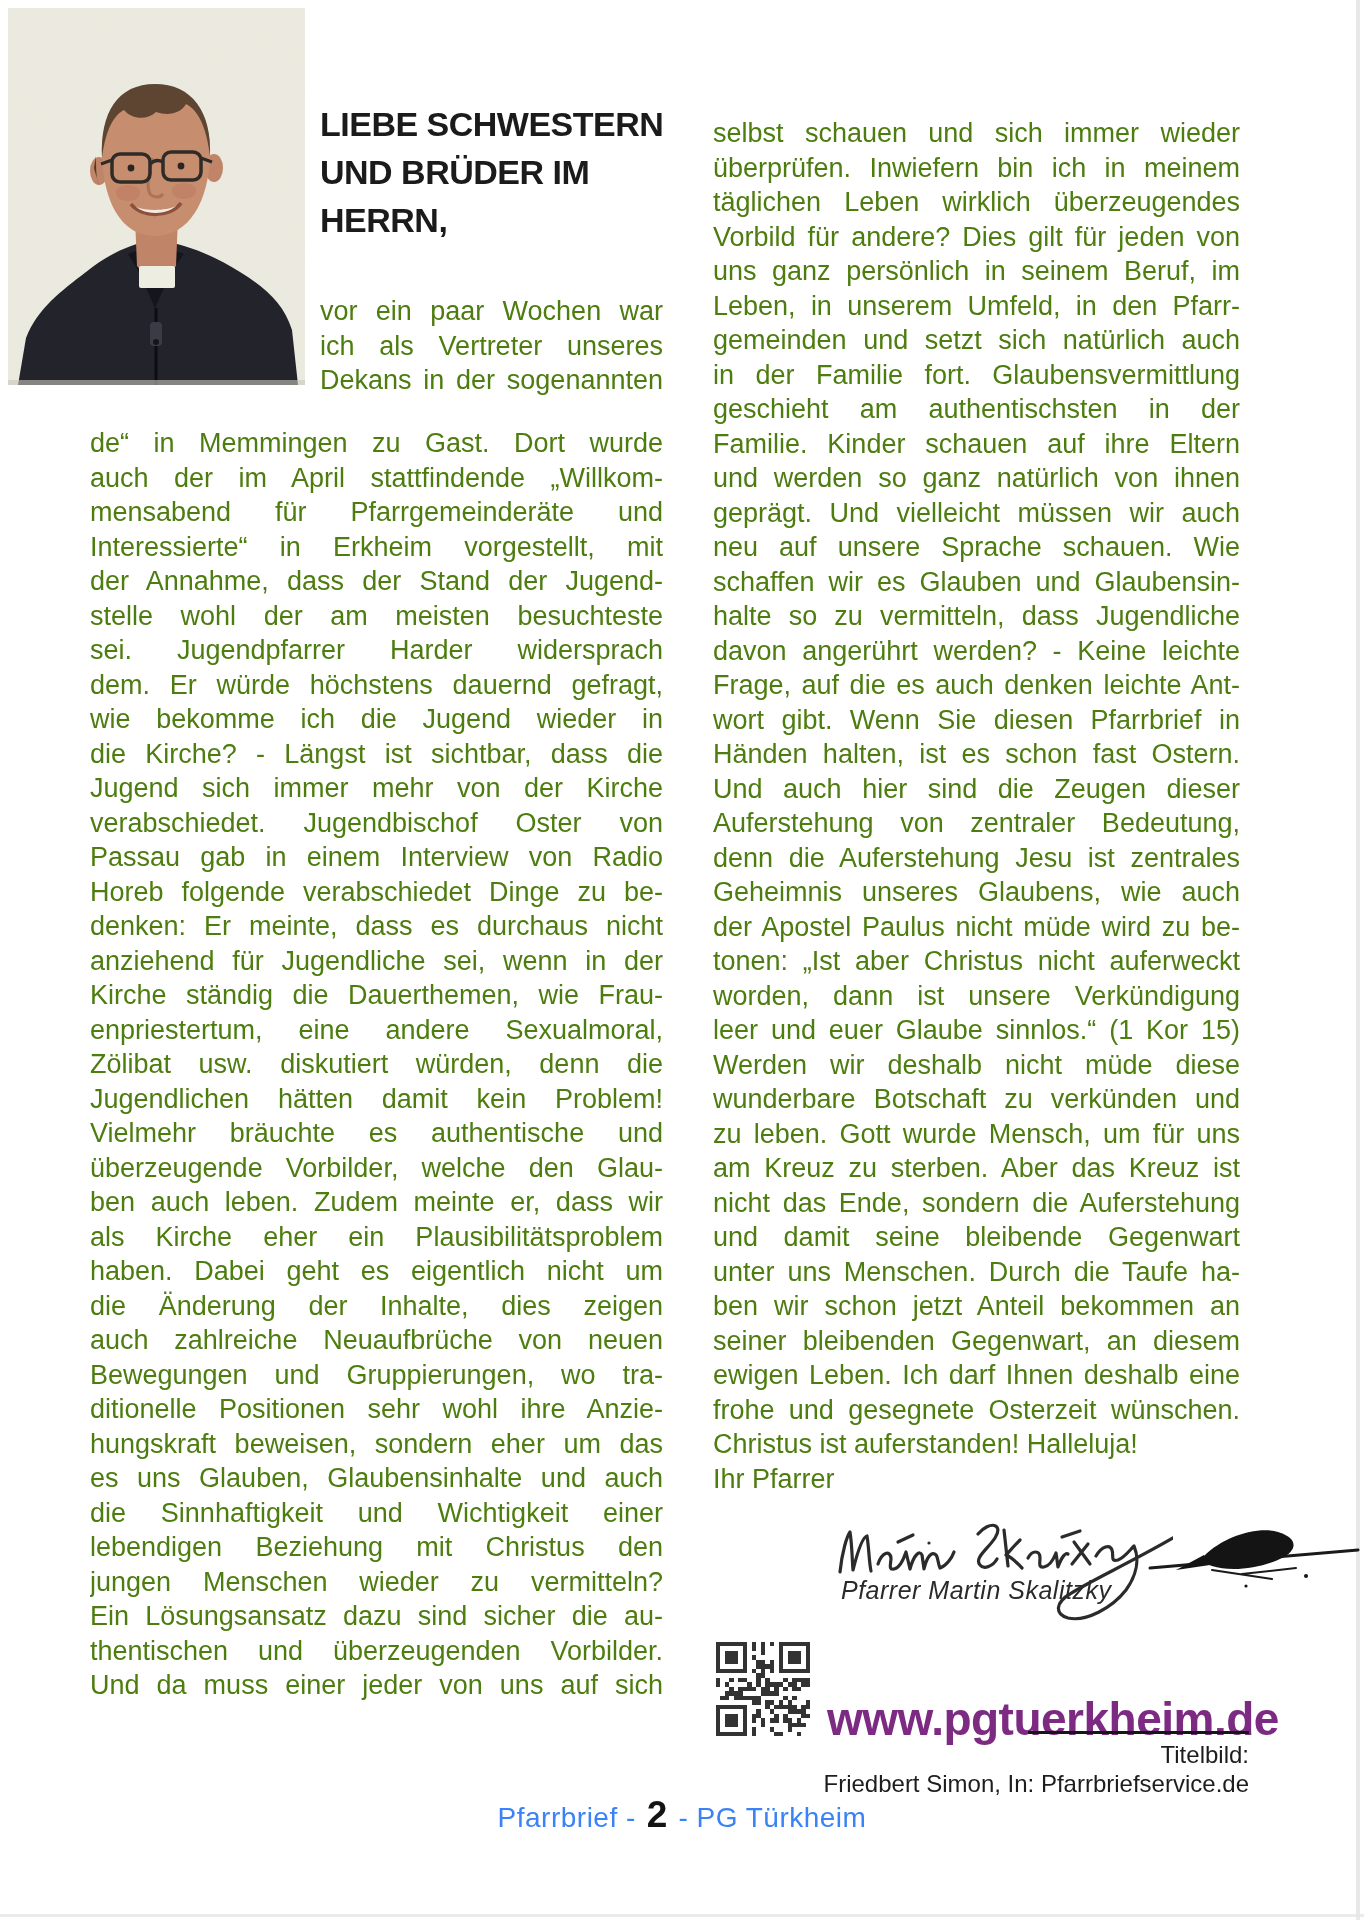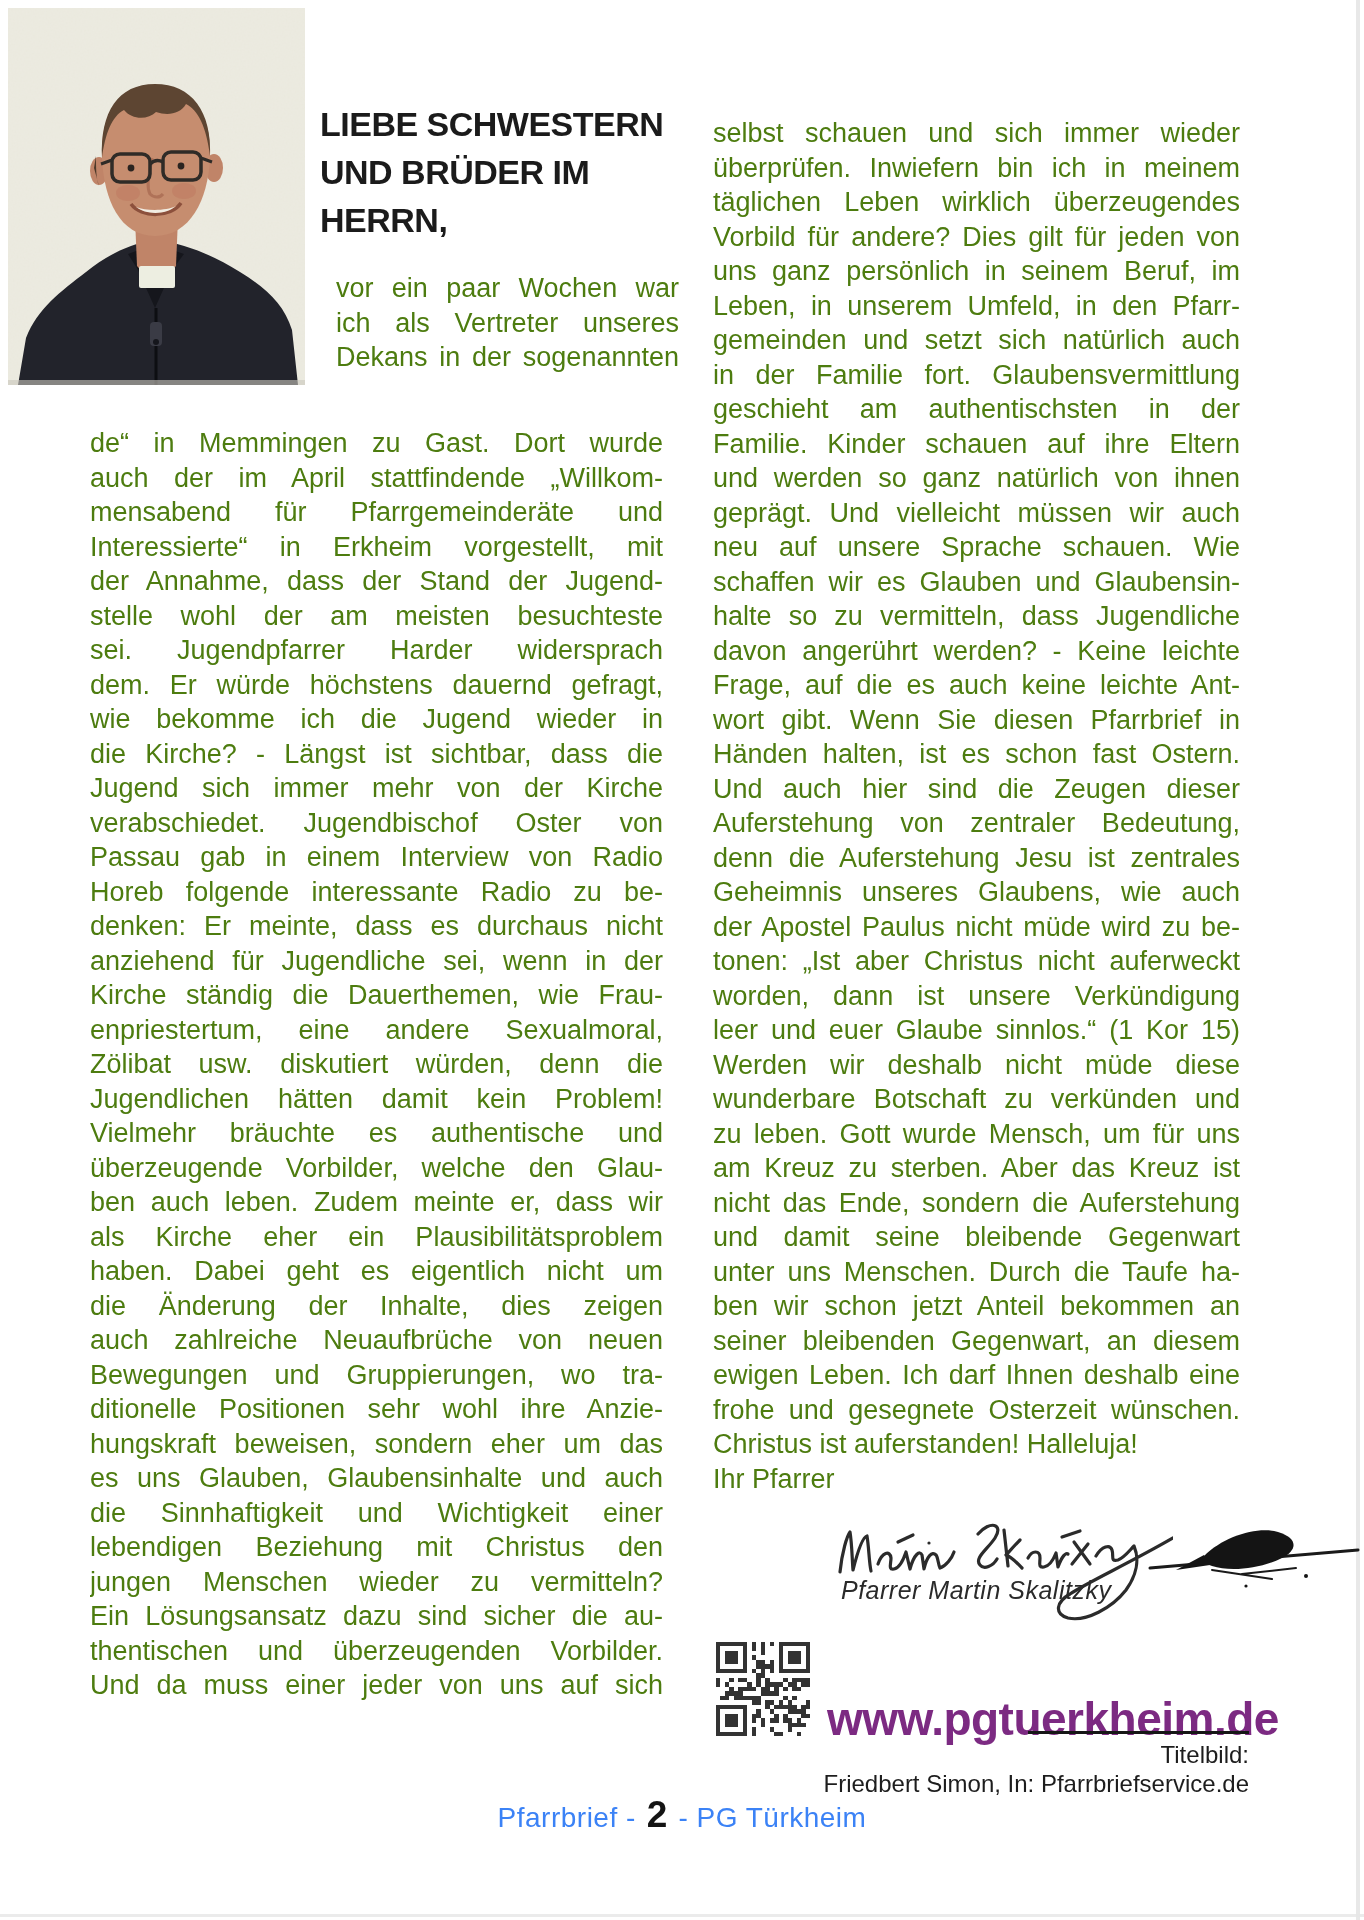--- a/index.html
+++ b/index.html
@@ -18,21 +18,21 @@
   }
 
   .bodycol{font-size:27px;color:#4d7c0f;}
   .bodycol .line{
     height:34.5px;line-height:34.5px;white-space:nowrap;
   }
   .bodycol .line.j{
     white-space:normal;text-align:justify;text-align-last:justify;
     overflow:hidden;height:34.5px;
   }
-  .col-indent{position:absolute;left:320px;top:271px;width:343px;margin-left:16px;}
+  .col-indent{position:absolute;left:320px;top:294px;width:343px;}
   .col-left{position:absolute;left:90px;top:426px;width:573px;}
   .col-right{position:absolute;left:713px;top:116px;width:527px;}
   .col-right .line{height:34.6px;line-height:34.6px;}
 
   .signature-svg{position:absolute;left:828px;top:1508px;width:345px;height:132px;z-index:3;}
   .quill-svg{position:absolute;left:1146px;top:1524px;width:218px;height:80px;z-index:2;}
   .sig-caption{
     position:absolute;left:841px;top:1576px;z-index:1;
     font-style:italic;font-size:25px;color:#2a2a2a;letter-spacing:.5px;
   }
@@ -126,21 +126,21 @@
       <div class="line j">Interessierte“ in Erkheim vorgestellt, mit</div>
       <div class="line j">der Annahme, dass der Stand der Jugend-</div>
       <div class="line j">stelle wohl der am meisten besuchteste</div>
       <div class="line j">sei. Jugendpfarrer Harder widersprach</div>
       <div class="line j">dem. Er würde höchstens dauernd gefragt,</div>
       <div class="line j">wie bekomme ich die Jugend wieder in</div>
       <div class="line j">die Kirche? - Längst ist sichtbar, dass die</div>
       <div class="line j">Jugend sich immer mehr von der Kirche</div>
       <div class="line j">verabschiedet. Jugendbischof Oster von</div>
       <div class="line j">Passau gab in einem Interview von Radio</div>
-      <div class="line j">Horeb folgende interessante Radio zu be-</div>
+      <div class="line j">Horeb folgende verabschiedet Dinge zu be-</div>
       <div class="line j">denken: Er meinte, dass es durchaus nicht</div>
       <div class="line j">anziehend für Jugendliche sei, wenn in der</div>
       <div class="line j">Kirche ständig die Dauerthemen, wie Frau-</div>
       <div class="line j">enpriestertum, eine andere Sexualmoral,</div>
       <div class="line j">Zölibat usw. diskutiert würden, denn die</div>
       <div class="line j">Jugendlichen hätten damit kein Problem!</div>
       <div class="line j">Vielmehr bräuchte es authentische und</div>
       <div class="line j">überzeugende Vorbilder, welche den Glau-</div>
       <div class="line j">ben auch leben. Zudem meinte er, dass wir</div>
       <div class="line j">als Kirche eher ein Plausibilitätsproblem</div>
@@ -169,21 +169,21 @@
       <div class="line j">gemeinden und setzt sich natürlich auch</div>
       <div class="line j">in der Familie fort. Glaubensvermittlung</div>
       <div class="line j">geschieht am authentischsten in der</div>
       <div class="line j">Familie. Kinder schauen auf ihre Eltern</div>
       <div class="line j">und werden so ganz natürlich von ihnen</div>
       <div class="line j">geprägt. Und vielleicht müssen wir auch</div>
       <div class="line j">neu auf unsere Sprache schauen. Wie</div>
       <div class="line j">schaffen wir es Glauben und Glaubensin-</div>
       <div class="line j">halte so zu vermitteln, dass Jugendliche</div>
       <div class="line j">davon angerührt werden? - Keine leichte</div>
-      <div class="line j">Frage, auf die es auch keine leichte Ant-</div>
+      <div class="line j">Frage, auf die es auch denken leichte Ant-</div>
       <div class="line j">wort gibt. Wenn Sie diesen Pfarrbrief in</div>
       <div class="line j">Händen halten, ist es schon fast Ostern.</div>
       <div class="line j">Und auch hier sind die Zeugen dieser</div>
       <div class="line j">Auferstehung von zentraler Bedeutung,</div>
       <div class="line j">denn die Auferstehung Jesu ist zentrales</div>
       <div class="line j">Geheimnis unseres Glaubens, wie auch</div>
       <div class="line j">der Apostel Paulus nicht müde wird zu be-</div>
       <div class="line j">tonen: „Ist aber Christus nicht auferweckt</div>
       <div class="line j">worden, dann ist unsere Verkündigung</div>
       <div class="line j">leer und euer Glaube sinnlos.“ (1 Kor 15)</div>

